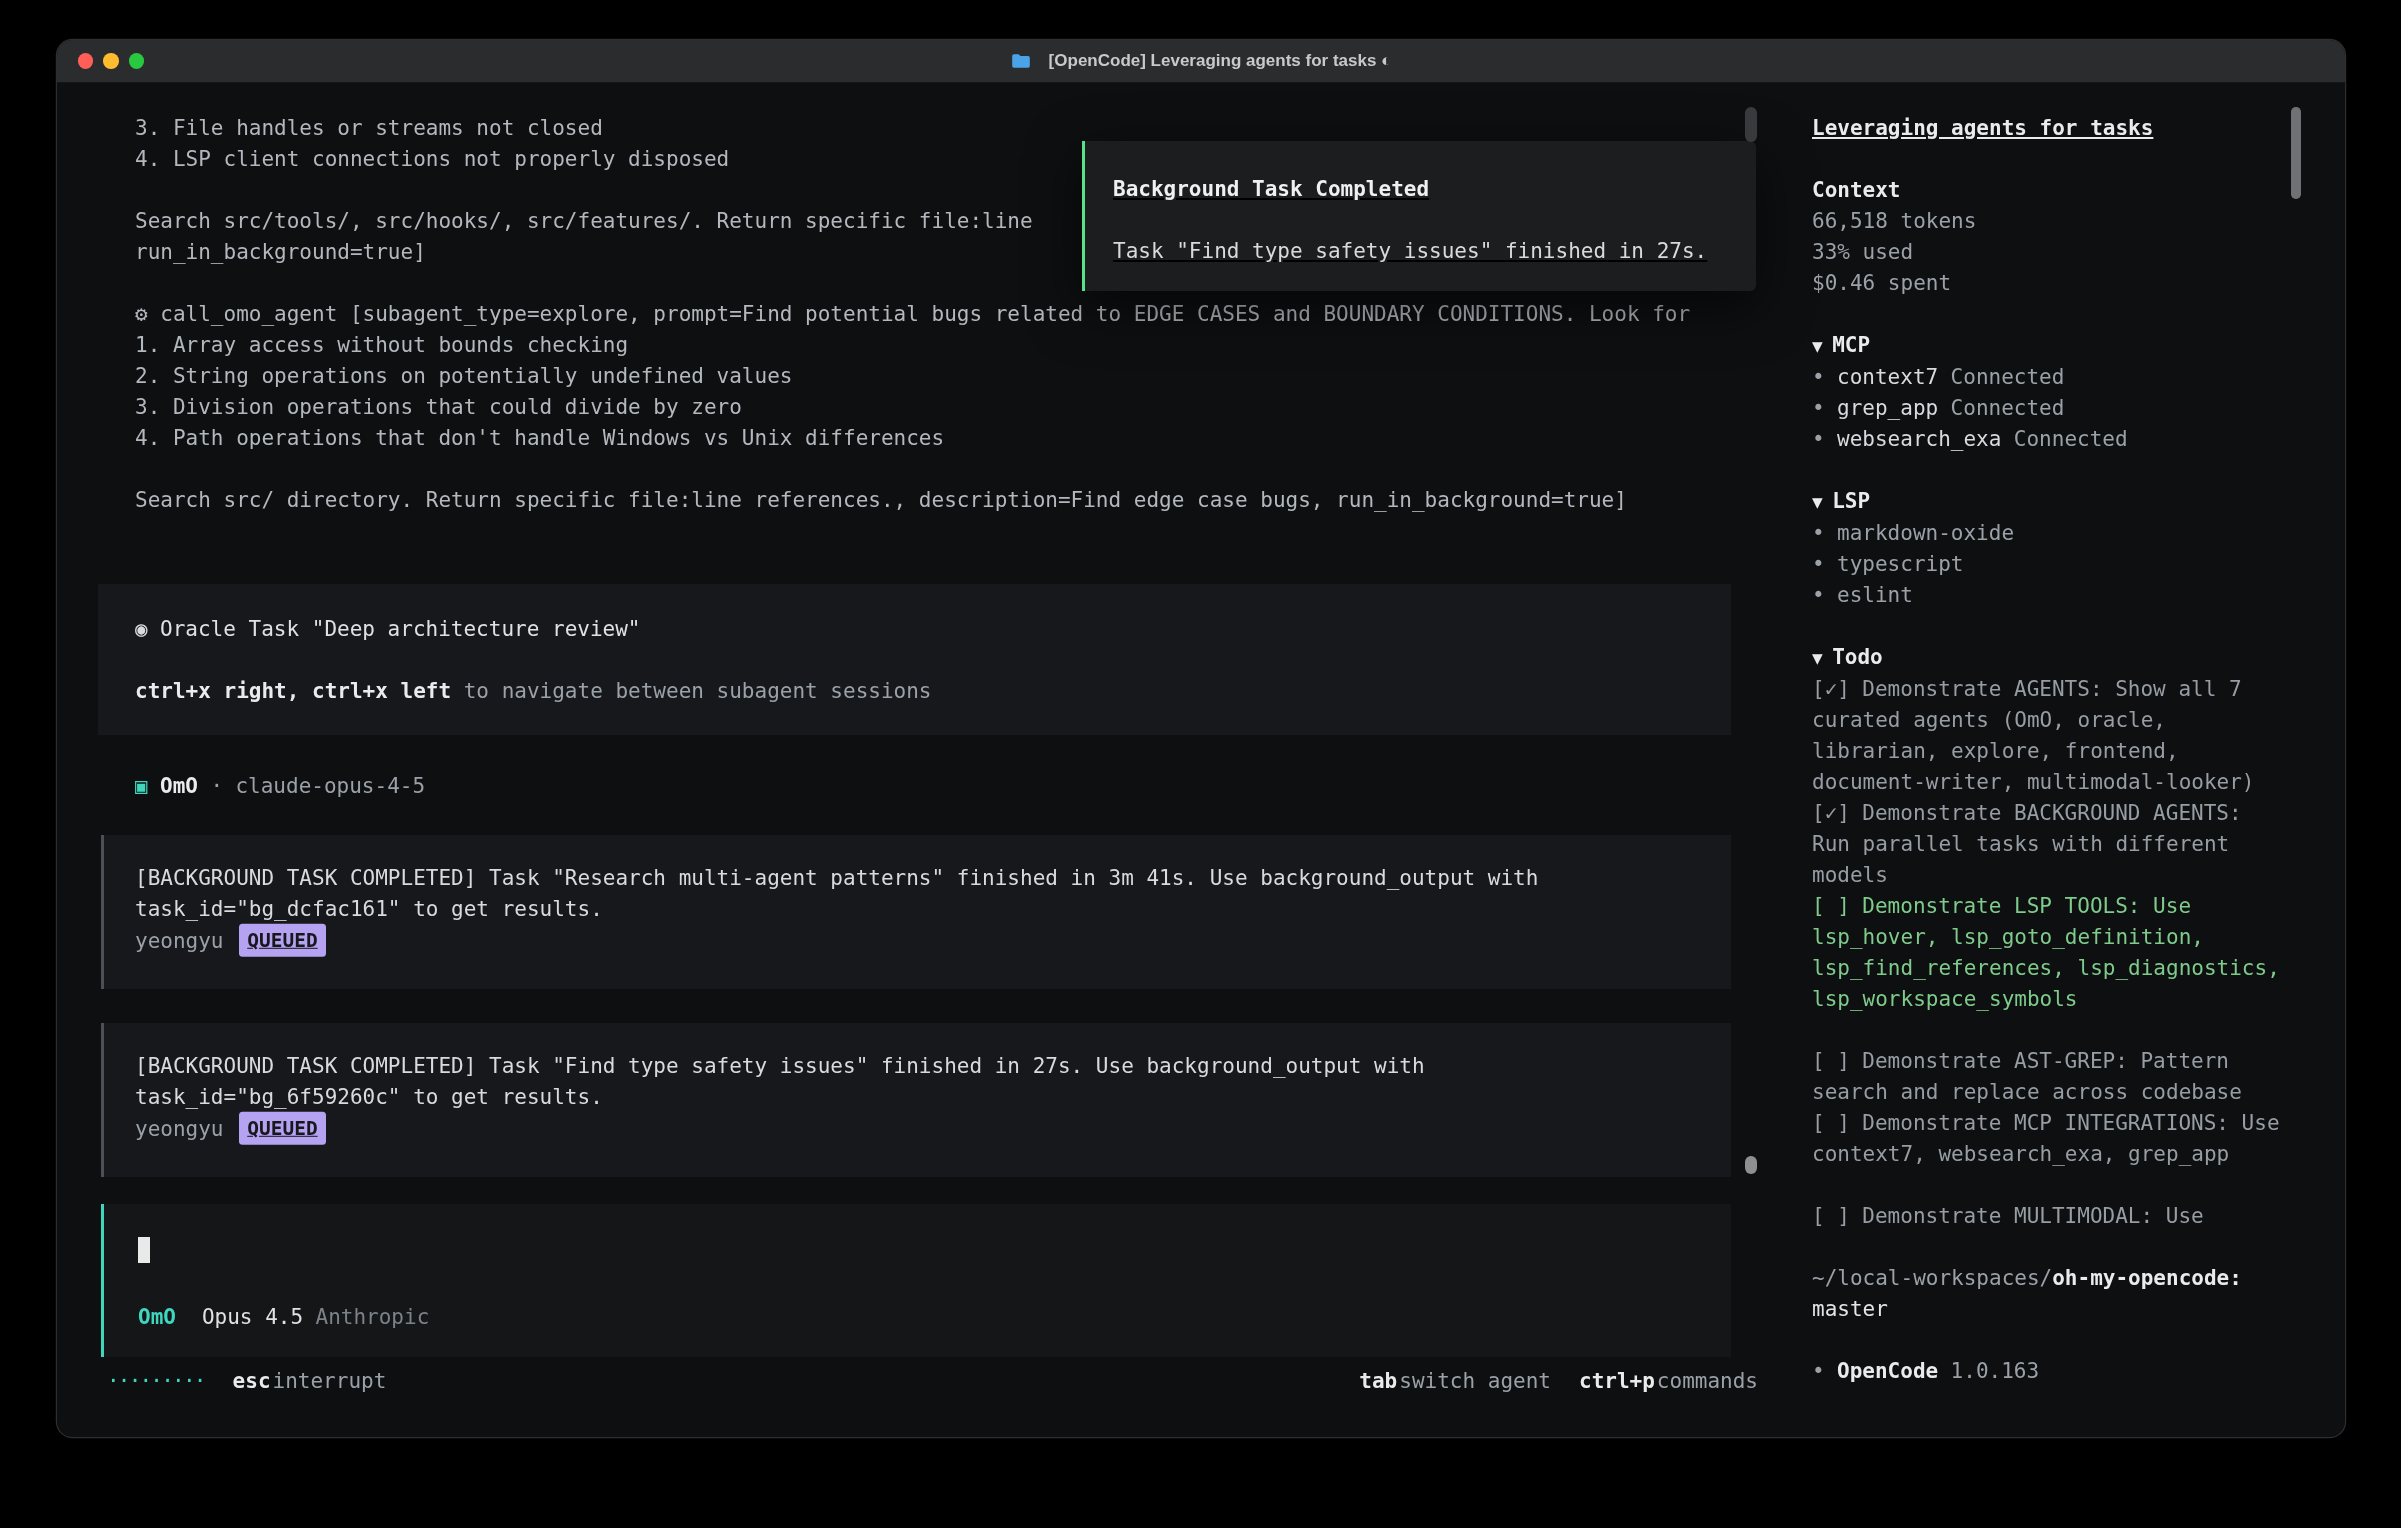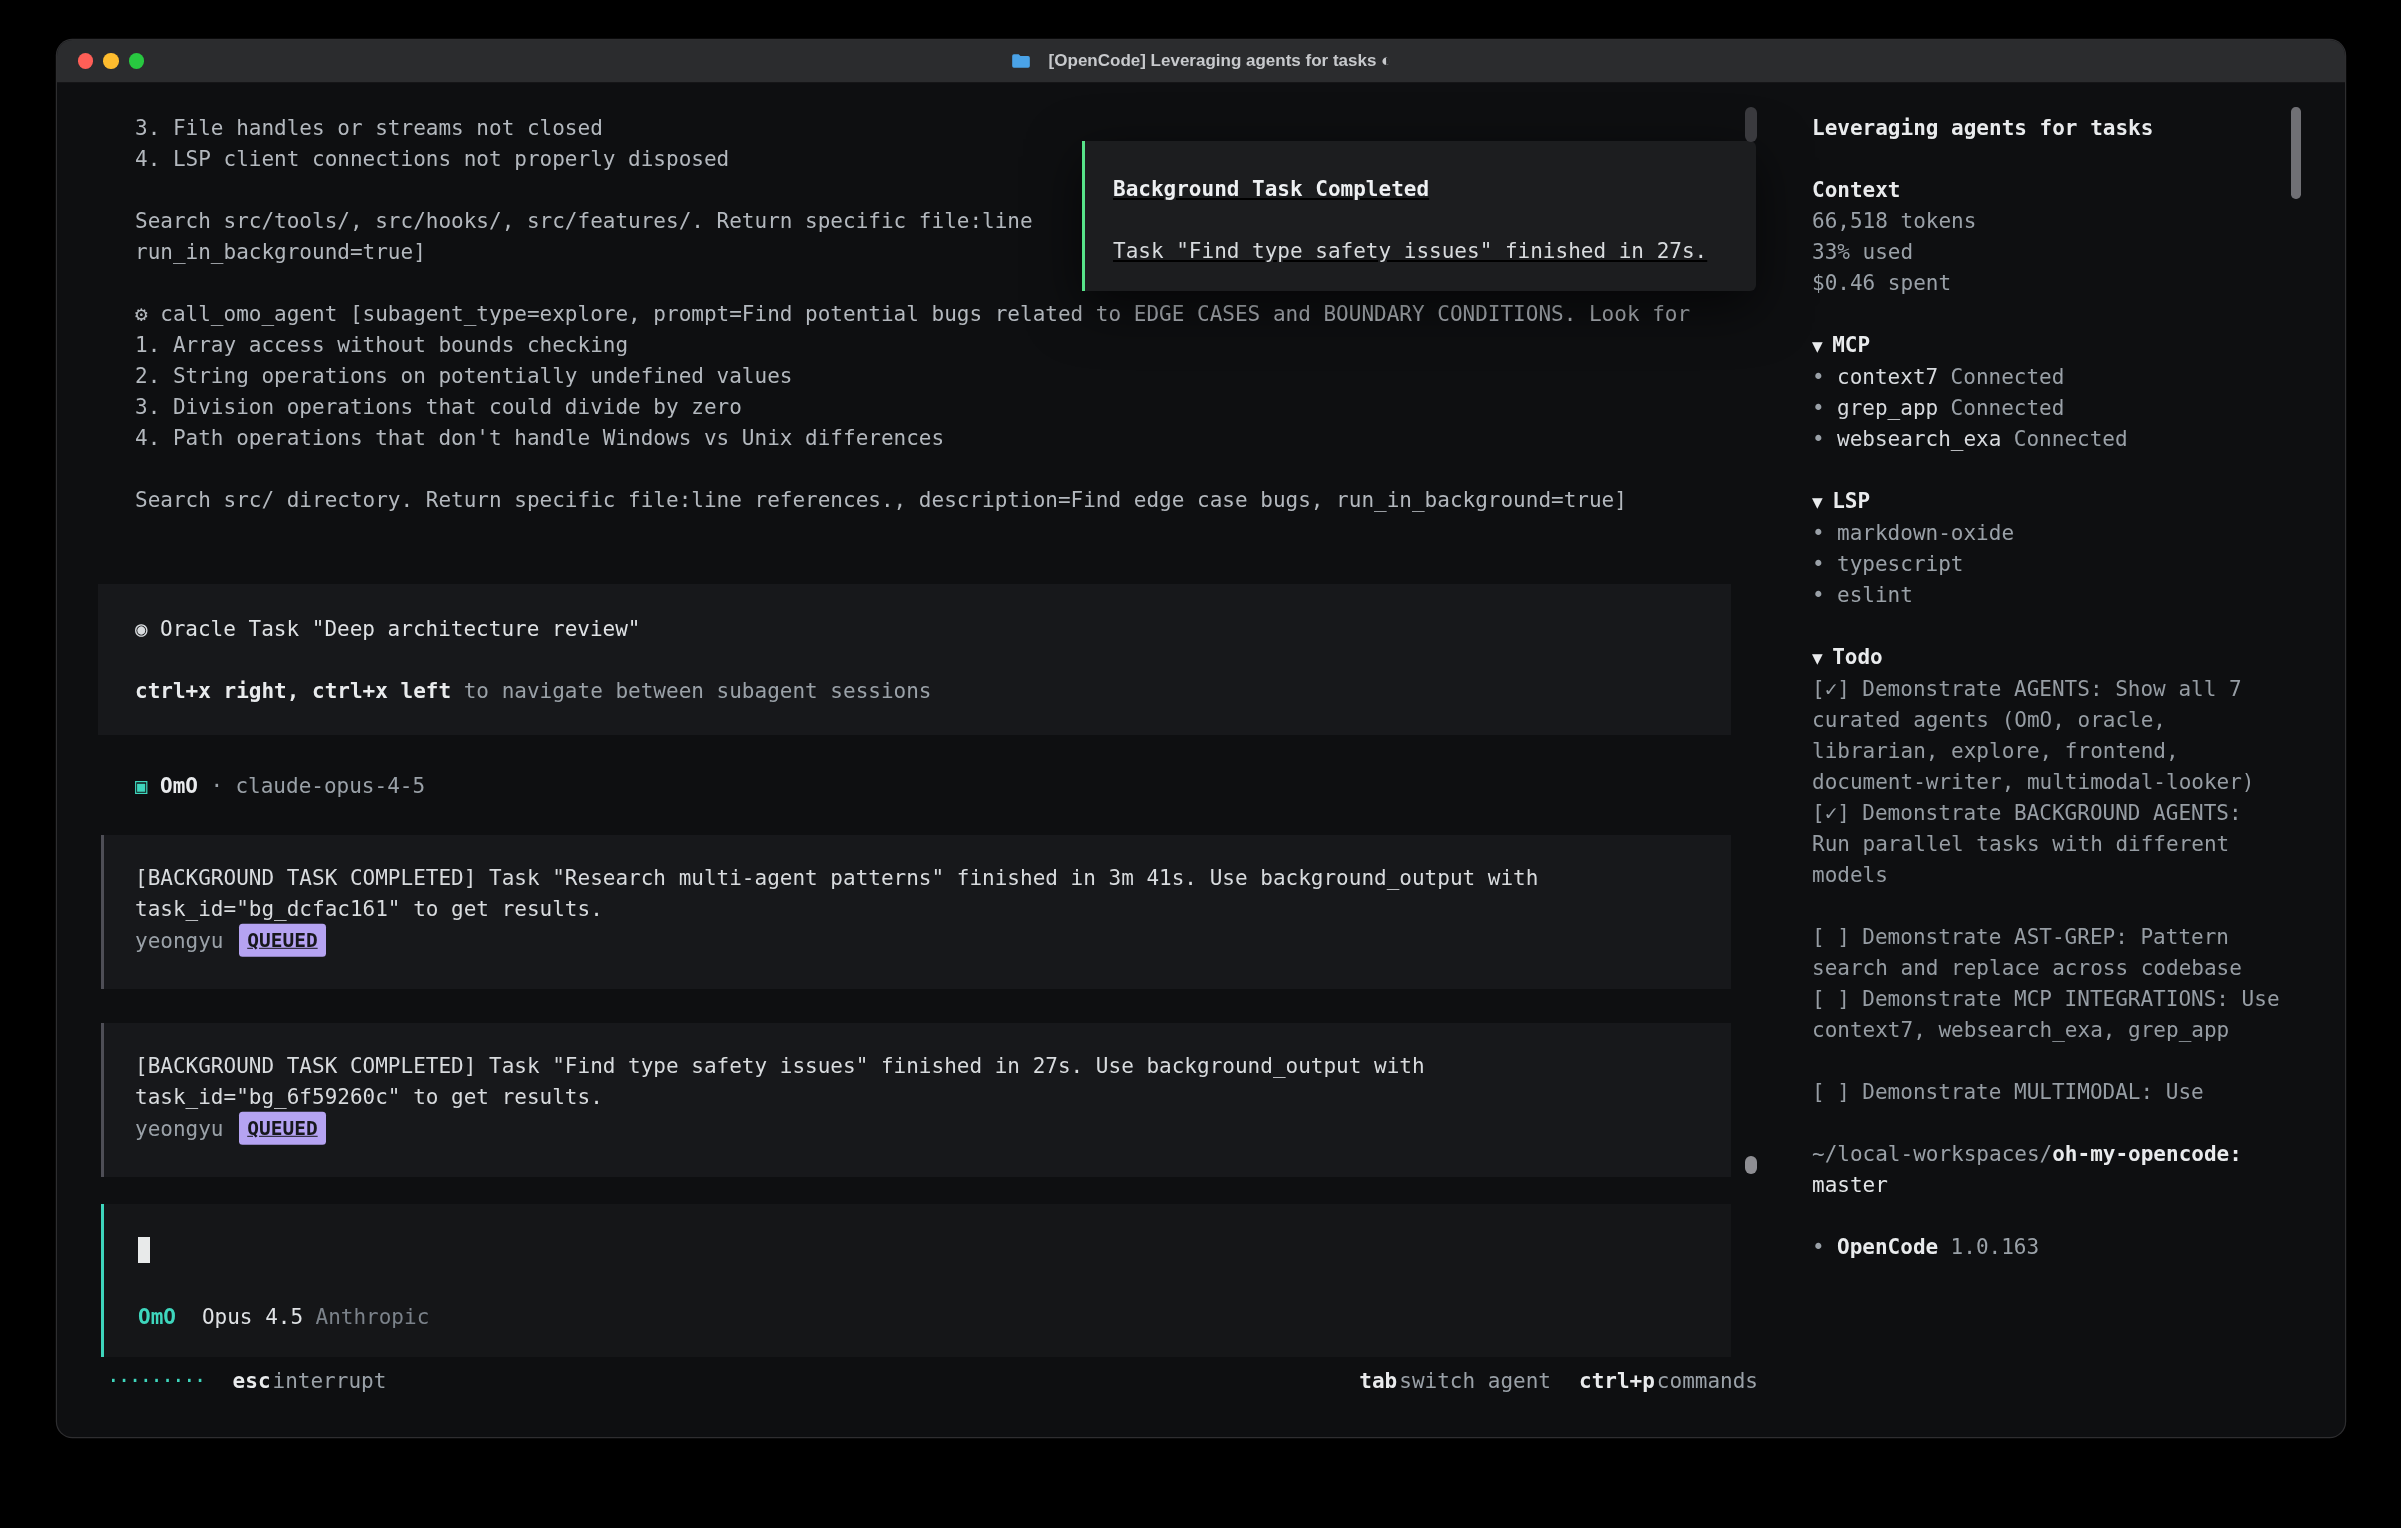--- a/index.html
+++ b/index.html
@@ -94,21 +94,21 @@
 
   .scroll-thumb { position:absolute; border-radius:5.9px; z-index:6; }
   .main-scroll-top { left:1688px; top:24px; width:11.8px; height:35px; background:#3a3a3e; }
   .main-scroll-bottom { left:1688px; top:1073px; width:11.8px; height:17.7px; background:#8e8e93; }
   .sidebar-scroll { left:2234px; top:24px; width:9.5px; height:92px; background:#707075; border-radius:4.7px; }
 
   .sidebar {
     position:absolute; left:1732px; top:0; width:556px; height:100%;
     padding:29.5px 54px 0 23px; color:#9aa1a8;
   }
-  .sb-title { color:#e9ebed; font-weight:bold; }
+  .sb-title { color:#e9ebed; font-weight:bold;text-decoration:underline; }
   .gap { margin-top:31px; }
   .sb-heading { color:#e9ebed; font-weight:bold; }
   .sb-heading .arrow { margin-right:9.5px; font-size:17.7px; }
   .bullet { margin-right:12.4px; color:#9aa1a8; }
   .item-name { color:#d7dade; }
   .status { margin-left:12.4px; color:#9aa1a8; }
   .lsp-name { color:#9aa1a8; }
   .todo-item { color:#969da4; }
   .todo-item .check { margin-right:12.4px; }
   .todo-item.active { color:var(--todo-green, #7ecb8b); }
@@ -230,20 +230,21 @@
         <div class="sb-heading"><span class="arrow">▼</span><span>LSP</span></div>
         <div><span class="bullet">•</span><span class="lsp-name">markdown-oxide</span></div>
         <div><span class="bullet">•</span><span class="lsp-name">typescript</span></div>
         <div><span class="bullet">•</span><span class="lsp-name">eslint</span></div>
       </div>
 
       <div class="gap">
         <div class="sb-heading"><span class="arrow">▼</span><span>Todo</span></div>
         <div class="todo-item done"><span class="check">[✓]</span><span>Demonstrate AGENTS: Show all 7 curated agents (OmO, oracle, librarian, explore, frontend, document-writer, multimodal-looker)</span></div>
         <div class="todo-item done"><span class="check">[✓]</span><span>Demonstrate BACKGROUND AGENTS: Run parallel tasks with different models</span></div>
+        <div class="todo-item active"><span class="check">[ ]</span><span>Demonstrate LSP TOOLS: Use lsp_hover, lsp_goto_definition, lsp_find_references, lsp_diagnostics, lsp_workspace_symbols</span></div>
         <div class="todo-item pending gap"><span class="check">[ ]</span><span>Demonstrate AST-GREP: Pattern search and replace across codebase</span></div>
         <div class="todo-item pending"><span class="check">[ ]</span><span>Demonstrate MCP INTEGRATIONS: Use context7, websearch_exa, grep_app</span></div>
         <div class="todo-item pending gap"><span class="check">[ ]</span><span>Demonstrate MULTIMODAL: Use</span></div>
       </div>
 
       <div class="gap">
         <div><span class="path-prefix">~/local-workspaces/</span><span class="path-name">oh-my-opencode:</span></div>
         <div class="branch">master</div>
       </div>
 

